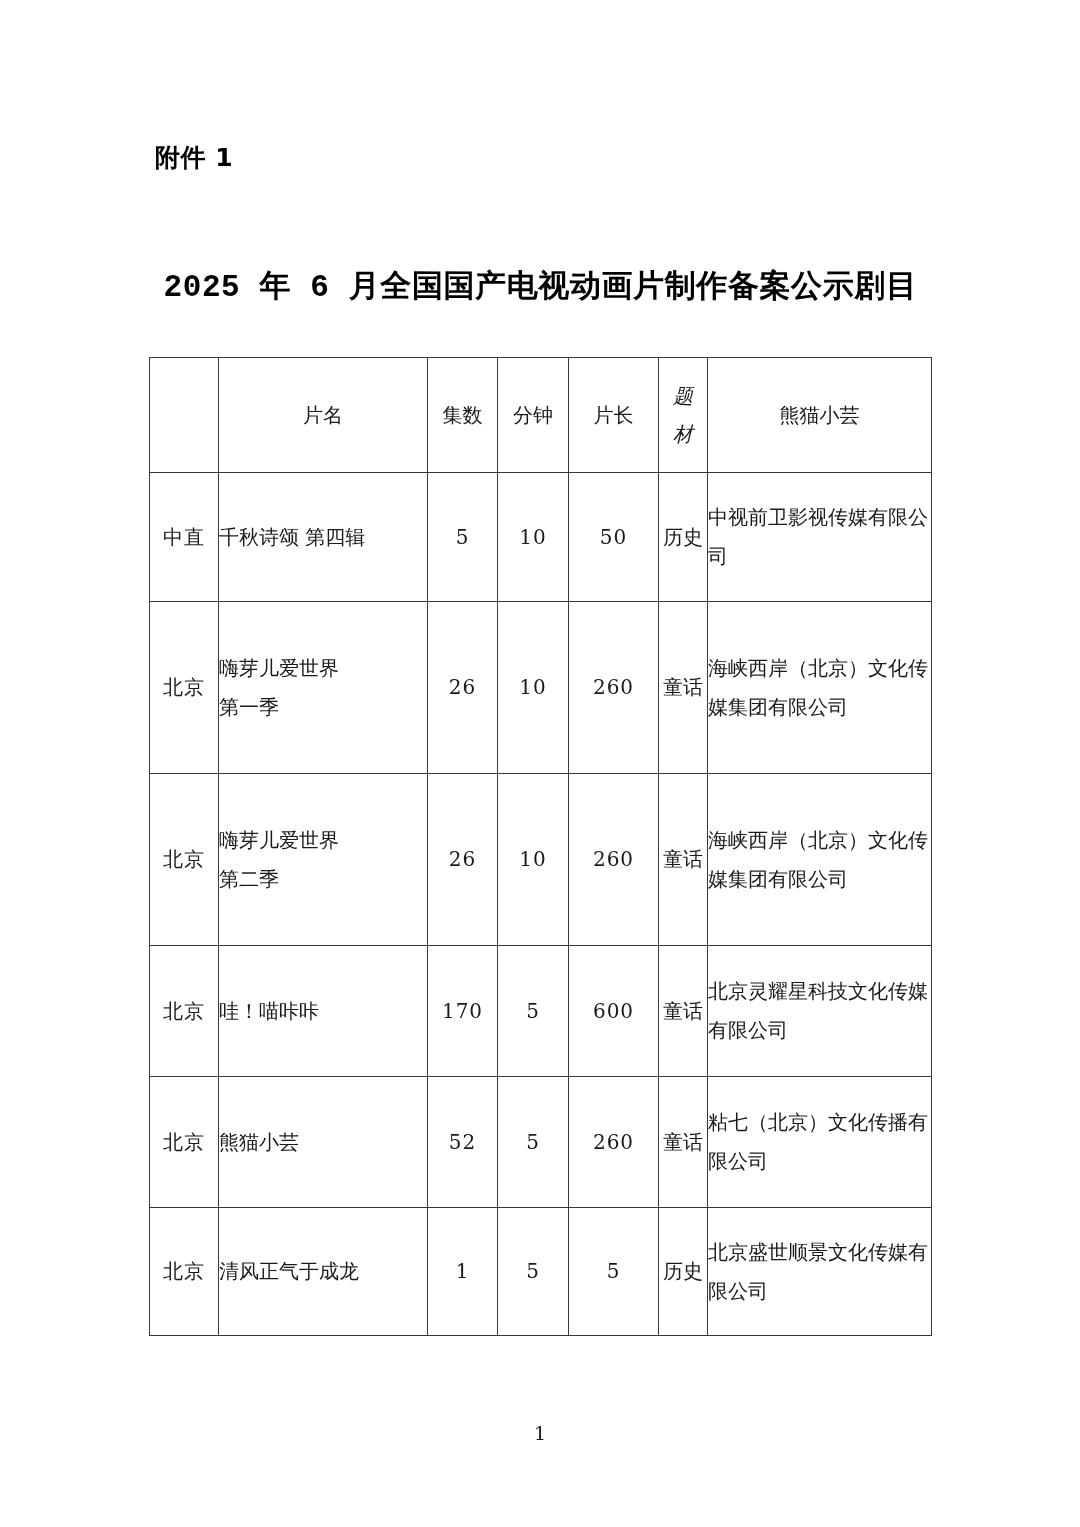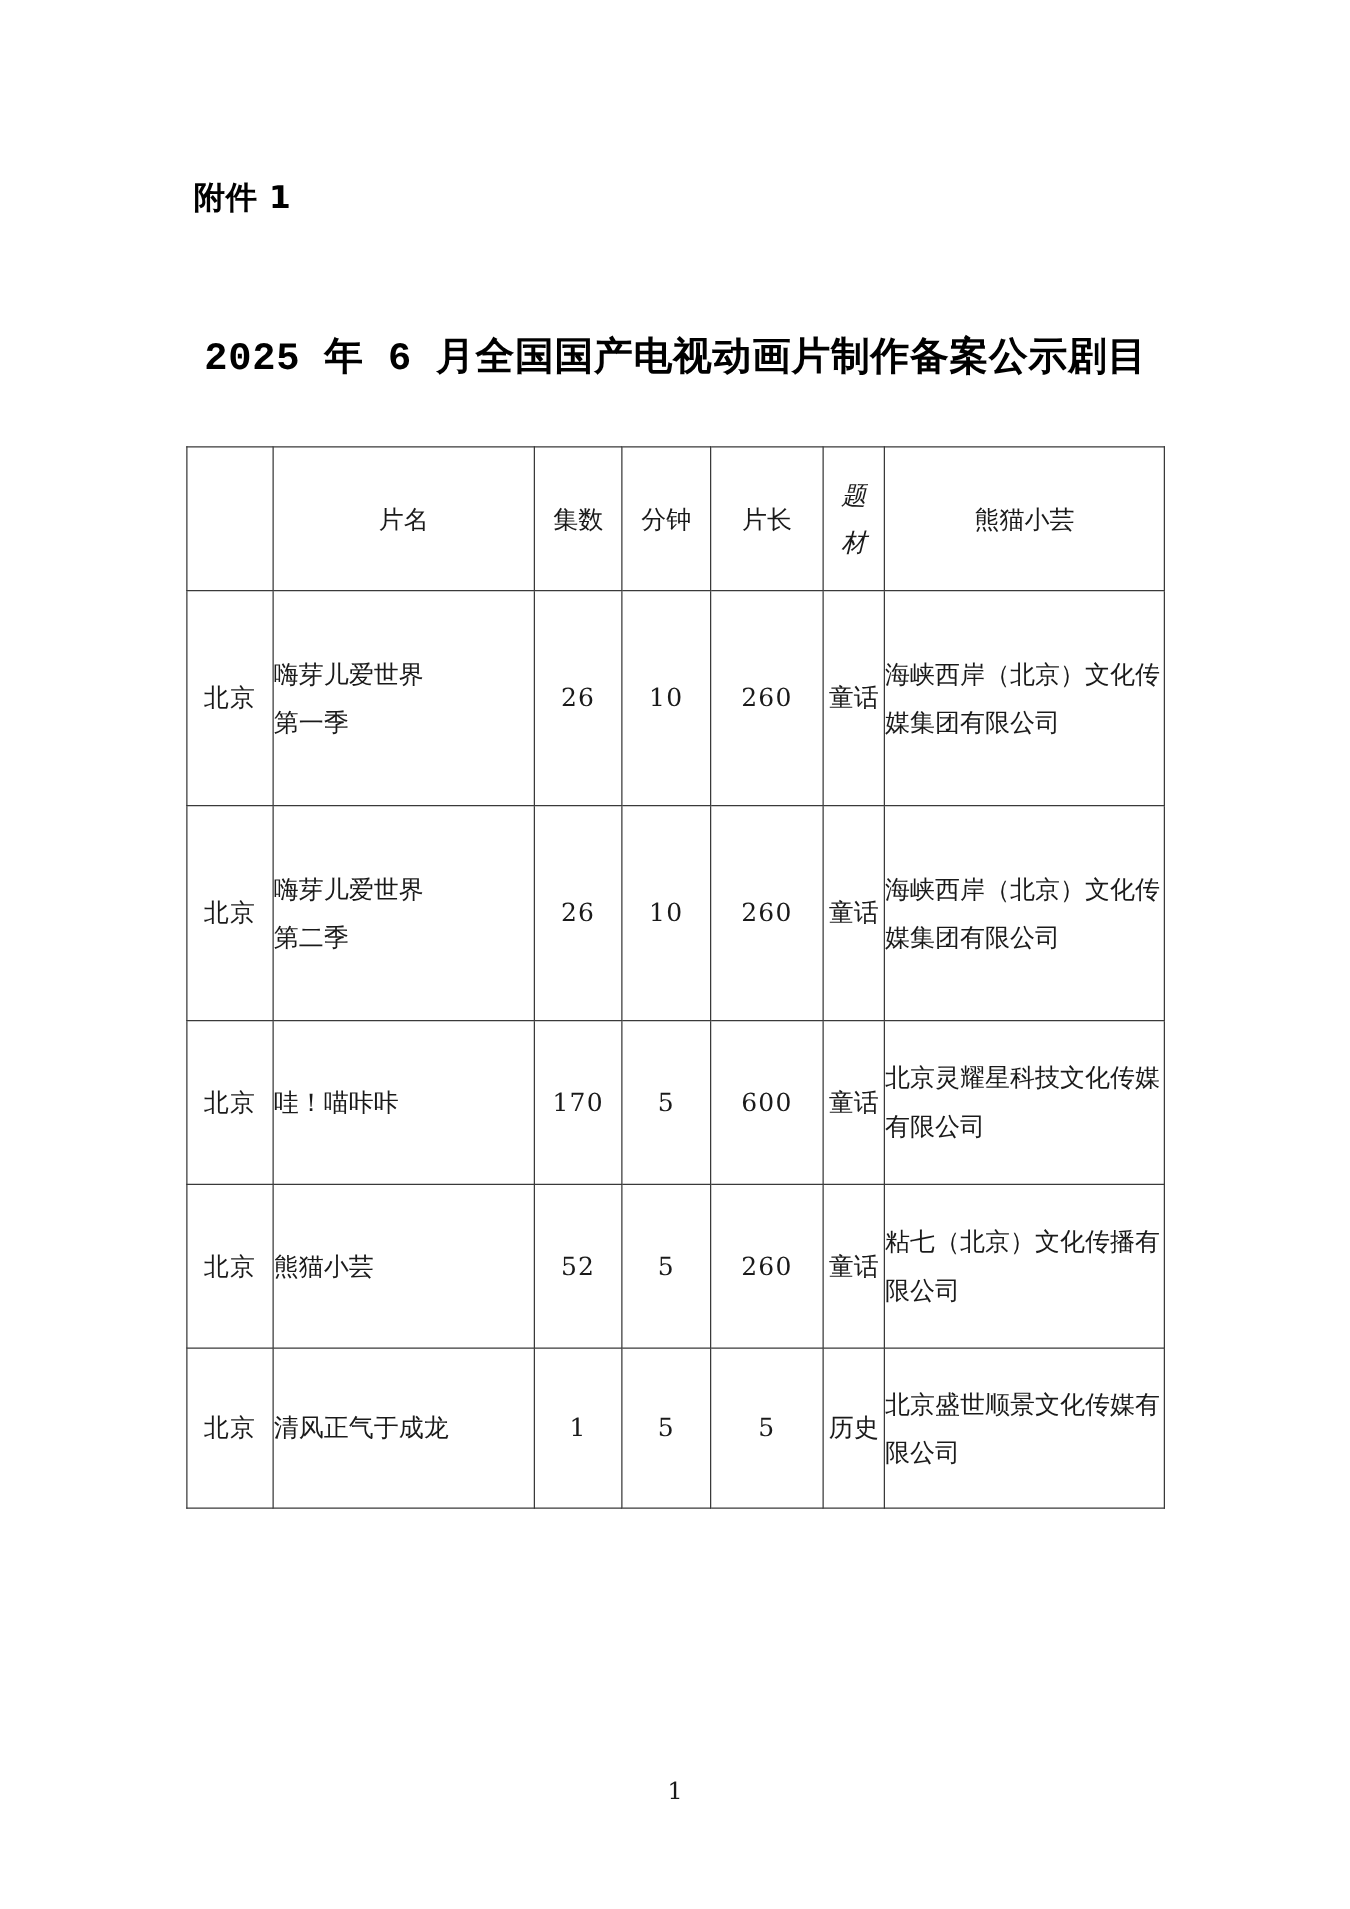--- a/index.html
+++ b/index.html
@@ -166,20 +166,29 @@
           <td></td>
           <td>片名</td>
           <td>集数</td>
           <td>分钟</td>
           <td>片长</td>
           <td class="h-genre">题材</td>
           <td>熊猫小芸</td>
         </tr>
       </thead>
       <tbody>
+        <tr class="r-h128">
+          <td class="cell-region">中直</td>
+          <td class="cell-title">千秋诗颂 第四辑</td>
+          <td class="cell-num">5</td>
+          <td class="cell-num">10</td>
+          <td class="cell-num">50</td>
+          <td class="cell-genre">历史</td>
+          <td class="cell-agency">中视前卫影视传媒有限公司</td>
+        </tr>
         <tr class="r-h171">
           <td class="cell-region">北京</td>
           <td class="cell-title">嗨芽儿爱世界
 第一季</td>
           <td class="cell-num">26</td>
           <td class="cell-num">10</td>
           <td class="cell-num">260</td>
           <td class="cell-genre">童话</td>
           <td class="cell-agency">海峡西岸（北京）文化传媒集团有限公司</td>
         </tr>

